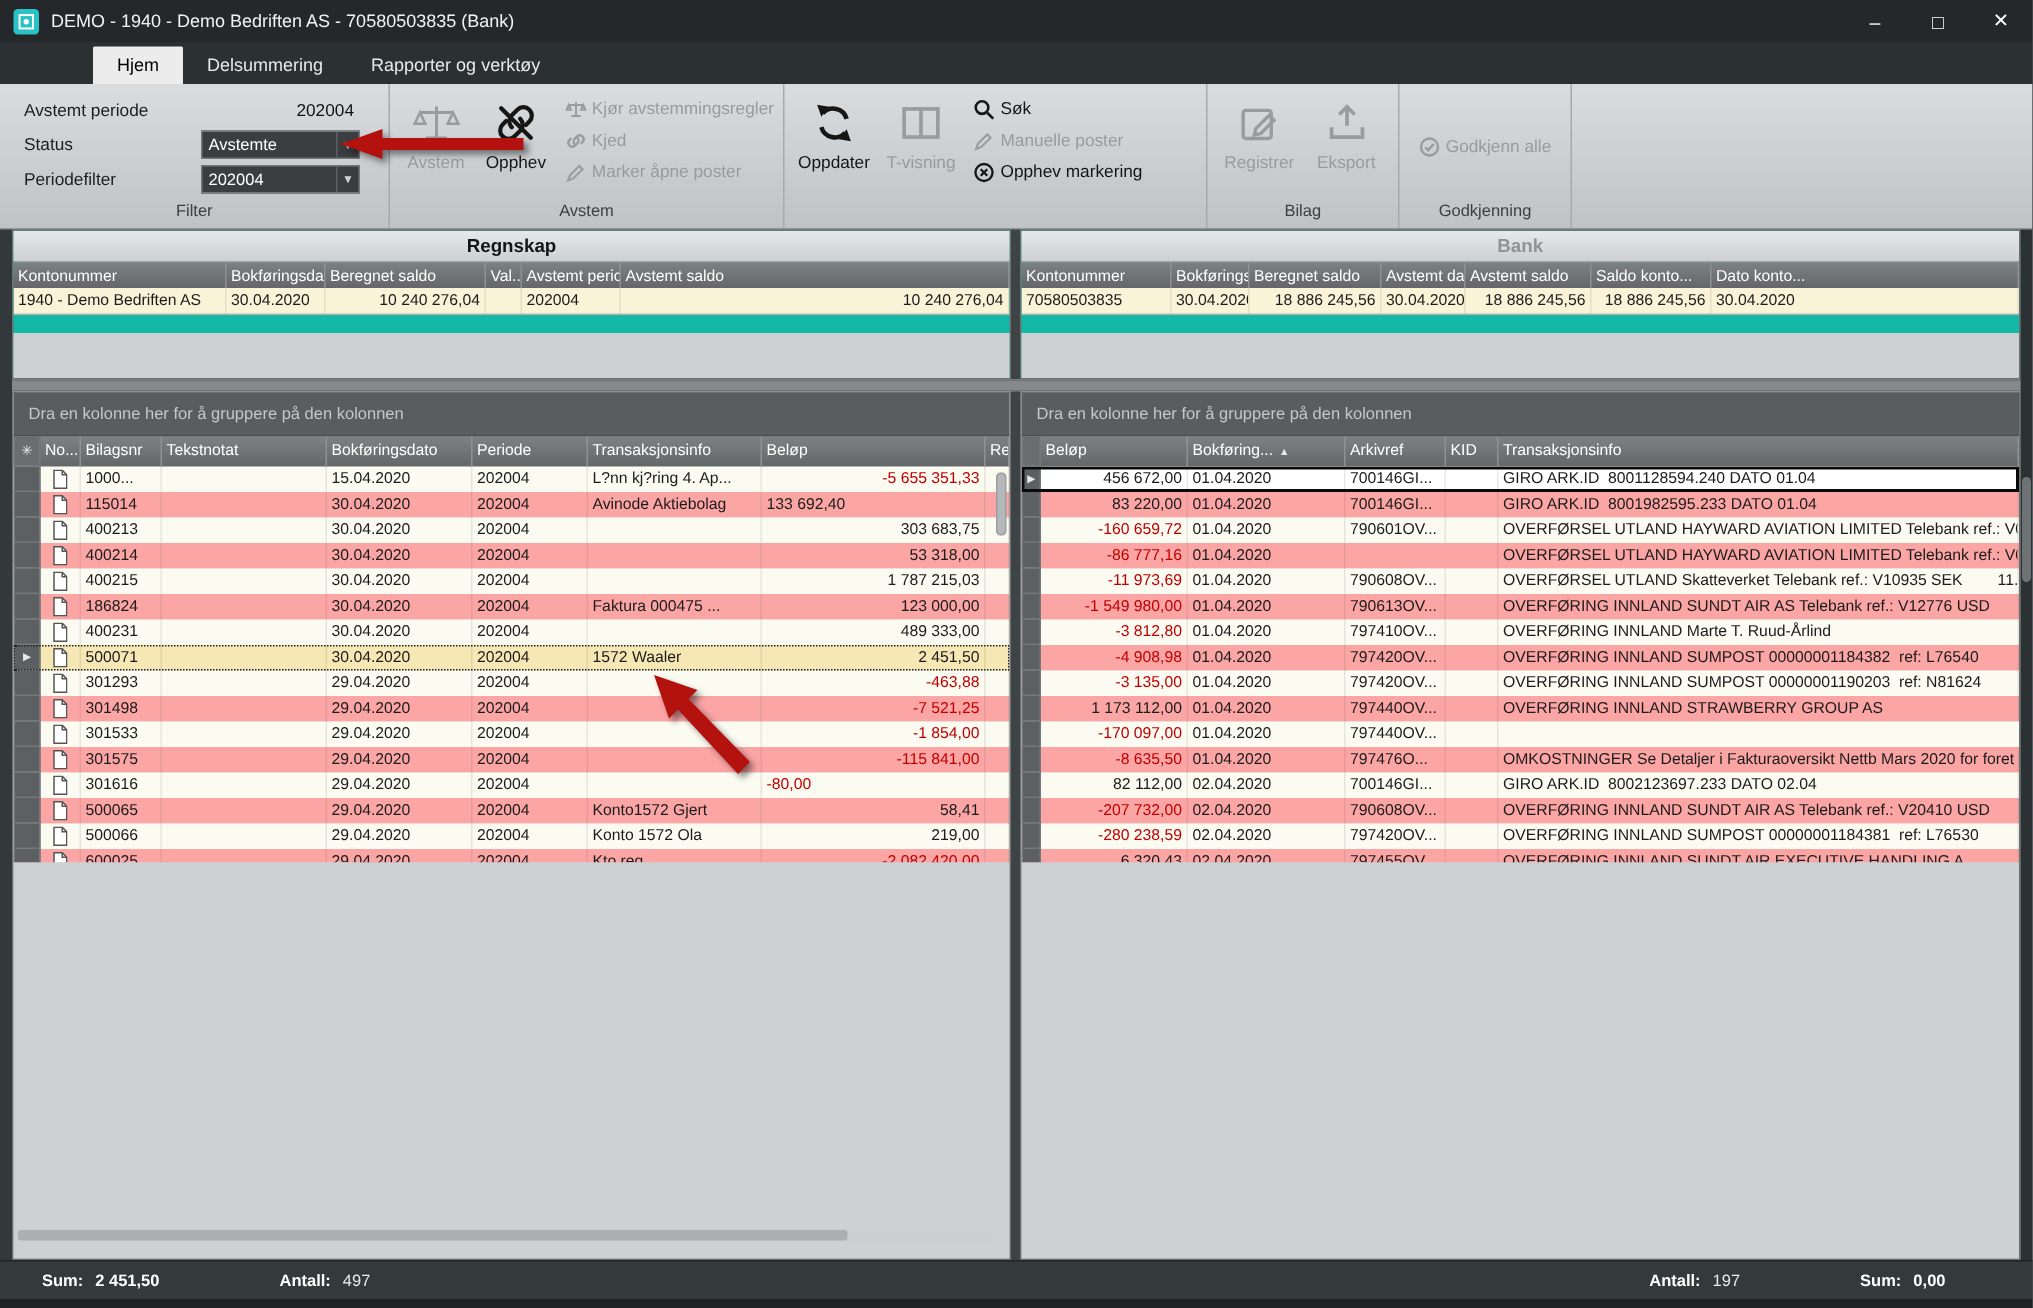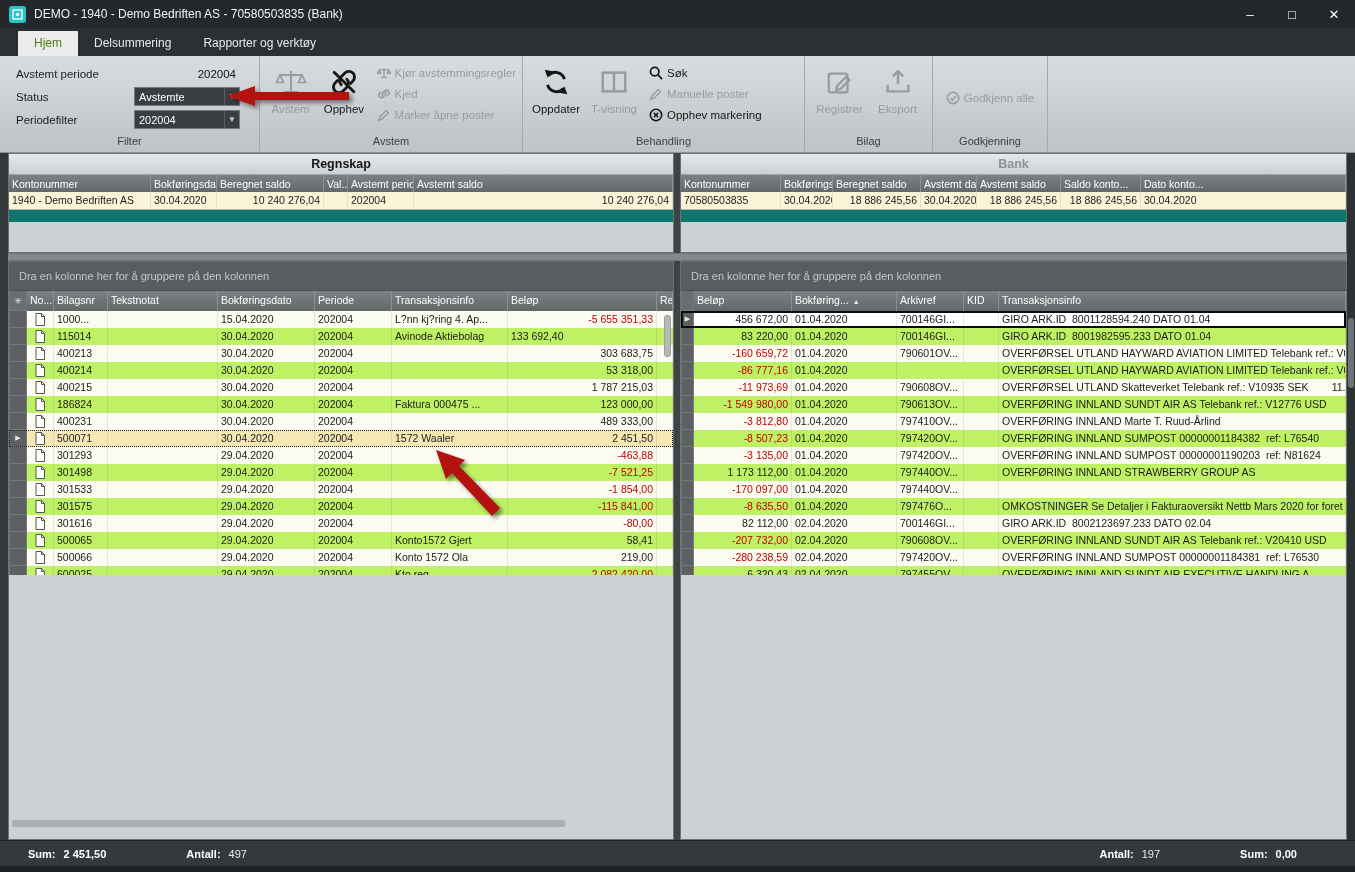--- a/index.html
+++ b/index.html
@@ -12,21 +12,21 @@
   .app-icon { width:17px; height:17px; margin:0 8px 0 9px; background:#2bc2c6; border-radius:3px;
     display:flex; align-items:center; justify-content:center; }
   .win-title { font-size:12px; color:#f2f2f2; }
   .win-btns { margin-left:auto; display:flex; height:100%; }
   .win-btn { width:42px; height:100%; display:flex; align-items:center; justify-content:center;
     color:#fff; font-size:13px; }
 
   
   .tabstrip { height:28px; background:#2b3033; display:flex; align-items:flex-end; padding-left:18px; flex:none; }
   .tab { padding:5px 16px 6px 16px; font-size:12px; color:#e9e9e9; }
-  .tab.active { background:#ececec; color:#4d7c0f; border-radius:1px 1px 0 0; }
+  .tab.active { background:#ececec; color:#000000; border-radius:1px 1px 0 0;margin-left:44px; }
 
   
   .ribbon { height:97px; background:linear-gradient(#dadddf,#c6cacc 70%,#bfc3c5);
     border-bottom:1px solid #8e9294; display:flex; flex:none; }
   .rb-group { height:100%; border-right:1px solid #a6aaac; display:flex; flex-direction:column; flex:none; }
   .rb-body { flex:1; display:flex; padding:4px 4px 0 4px; }
   .rb-name { height:17px; text-align:center; font-size:11px; color:#3c4144; flex:none; }
 
   .f-col { display:flex; flex-direction:column; justify-content:flex-start; padding:2px 6px 0 12px; width:100%; }
   .f-row { display:flex; align-items:center; height:23px; }
@@ -55,39 +55,39 @@
   .content { flex:1; display:flex; flex-direction:column; min-width:0; }
 
   .panels-row { height:100px; display:flex; flex:none; }
   .hsplit { height:8px; background:#85898b; border-top:1px solid #6f7375; border-bottom:1px solid #6f7375; flex:none; }
   .grids-row { flex:1; display:flex; min-height:0; }
   .vdivider { width:6px; background:#3e4346; flex:none; }
   .pane-l { width:666px; flex:none; display:flex; flex-direction:column; }
   .pane-r { flex:1; display:flex; flex-direction:column; min-width:0; }
 
   
-  .panel { height:100%; border:1px solid #6d7173; background:#0f766e; display:flex; flex-direction:column; }
+  .panel { height:100%; border:1px solid #6d7173; background:#14b8a6; display:flex; flex-direction:column; }
   .p-title { height:21px; background:linear-gradient(#e6e9eb,#ccd0d2); border-bottom:1px solid #9fa3a5;
     text-align:center; font-size:12.5px; font-weight:bold; color:#151515; line-height:20px; }
   .p-title.dim { color:#8f9496; }
   .panel .g-hdr { height:17px; }
   .panel .g-row { height:18px; }
 
   
   .grid { height:100%; border:1px solid #6d7173; background:#cdd1d3; position:relative;
     display:flex; flex-direction:column; overflow:hidden; }
   .groupby { height:29px; background:#595d5f; color:#c3c7c9; font-size:11px;
     display:flex; align-items:center; padding-left:10px; border-bottom:1px solid #4a4e50; flex:none; }
   .g-hdr { display:flex; height:20px; background:linear-gradient(#7d8183,#636769); color:#fff; flex:none; }
   .g-hc { font-size:10.5px; padding:3px 3px 0 3px; border-right:1px solid #8d9193; overflow:hidden;
     white-space:nowrap; flex:none; position:relative; }
   .g-hc .sort { font-size:7px; margin-left:4px; color:#e8e8e8; }
   .g-body { overflow:hidden; flex:none; }
   .g-row { display:flex; height:17px; background:#fbfbf2; }
-  .g-row.alt { background:#bef264; }
+  .g-row.alt { background:#fca5a5; }
   .g-c { font-size:10.5px; padding:2px 3px 0 3px; overflow:hidden; white-space:pre; flex:none;
     border-right:1px solid rgba(100,100,90,0.14); color:#1b1b1b; }
   .g-c.neg { color:#c00000; }
   .t-rowhdr { background:#5c6062; border:1px solid #75797b; border-top:none; color:#e8e8e8;
     display:flex; align-items:center; justify-content:center; font-size:7px; padding:0; }
   .g-hdr .t-rowhdr { background:#6a6e70; font-size:9px; }
   .t-icon { display:flex; align-items:center; justify-content:center; padding:0; }
   .g-row.cream { background:#faf3d8; border-bottom:1px solid #b3b7a9; }
   #left-grid .g-row.sel { background:#f6e8b4; outline:1px dotted #222; outline-offset:-1px; }
   #right-grid .g-row.sel { background:#ffffff; outline:2px solid #0a0a0a; outline-offset:-2px; }
@@ -260,21 +260,20 @@
             <span class="rb-ico-s">
               <svg class="ic" width="14" height="14" viewBox="0 0 16 16" fill="none" stroke="currentColor" stroke-width="1.8">
                   <circle cx="8" cy="8" r="6.5"></circle>
                   <path d="M5.5 5.5l5 5M10.5 5.5l-5 5"></path>
                 </svg>
               </span>
             <span>Opphev markering</span>
           </div>
         </div>
       </div>
-      <div class="rb-name">Behandling</div>
     </div>
 
     <div class="rb-group" style="width:128px">
       <div class="rb-body" style="justify-content:center;">
         <div class="rb-big disabled">
           <span class="rb-ico">
             <svg class="ic" width="30" height="30" viewBox="0 0 32 32" fill="none" stroke="currentColor" stroke-width="2.4">
               <rect x="4" y="7" width="20" height="20" rx="2"></rect>
                 <path d="M13 20l9.5-9.5 3.5 3.5-9.5 9.5-4.5 1z"></path>
             </svg>
@@ -566,21 +565,21 @@
                     <div class="g-c t-rowhdr" style="width: 18px;"></div>
                     <div class="g-c t-icon" style="width: 27px;"><svg width="10" height="13" viewBox="0 0 10 13">
                         <path d="M1 .5H6.5L9.5 3.5V12.5H1Z" fill="#fff" stroke="#555"></path>
                         <path d="M6.5 .5V3.5H9.5" fill="none" stroke="#555"></path>
                       </svg></div>
                     <div class="g-c" style="width: 54px;">301616</div>
                     <div class="g-c" style="width: 110px;"></div>
                     <div class="g-c" style="width: 97px;">29.04.2020</div>
                     <div class="g-c" style="width: 77px;">202004</div>
                     <div class="g-c" style="width: 116px;"></div>
-                    <div class="g-c neg" style="width: 149px; text-align: right;">-80,00</div>
+                    <div class="g-c neg" style="width: 149px; ">-80,00</div>
                     <div class="g-c" style="flex: 1 1 0%; width: auto;"></div>
                   </div>
                   <div class="g-row alt">
                     <div class="g-c t-rowhdr" style="width: 18px;"></div>
                     <div class="g-c t-icon" style="width: 27px;"><svg width="10" height="13" viewBox="0 0 10 13">
                         <path d="M1 .5H6.5L9.5 3.5V12.5H1Z" fill="#fff" stroke="#555"></path>
                         <path d="M6.5 .5V3.5H9.5" fill="none" stroke="#555"></path>
                       </svg></div>
                     <div class="g-c" style="width: 54px;">500065</div>
                     <div class="g-c" style="width: 110px;"></div>
@@ -692,21 +691,21 @@
                   <div class="g-row">
                     <div class="g-c t-rowhdr" style="width: 13px;"></div>
                     <div class="g-c neg" style="width: 98px; text-align: right;">-3 812,80</div>
                     <div class="g-c" style="width: 105px;">01.04.2020</div>
                     <div class="g-c" style="width: 67px;">797410OV...</div>
                     <div class="g-c" style="width: 35px;"></div>
                     <div class="g-c" style="flex: 1 1 0%; width: auto;">OVERFØRING INNLAND Marte T. Ruud-Årlind</div>
                   </div>
                   <div class="g-row alt">
                     <div class="g-c t-rowhdr" style="width: 13px;"></div>
-                    <div class="g-c neg" style="width: 98px; text-align: right;">-8 507,23</div>
+                    <div class="g-c neg" style="width: 98px; text-align: right;">-4 908,98</div>
                     <div class="g-c" style="width: 105px;">01.04.2020</div>
                     <div class="g-c" style="width: 67px;">797420OV...</div>
                     <div class="g-c" style="width: 35px;"></div>
                     <div class="g-c" style="flex: 1 1 0%; width: auto;">OVERFØRING INNLAND SUMPOST 00000001184382  ref: L76540</div>
                   </div>
                   <div class="g-row">
                     <div class="g-c t-rowhdr" style="width: 13px;"></div>
                     <div class="g-c neg" style="width: 98px; text-align: right;">-3 135,00</div>
                     <div class="g-c" style="width: 105px;">01.04.2020</div>
                     <div class="g-c" style="width: 67px;">797420OV...</div>

